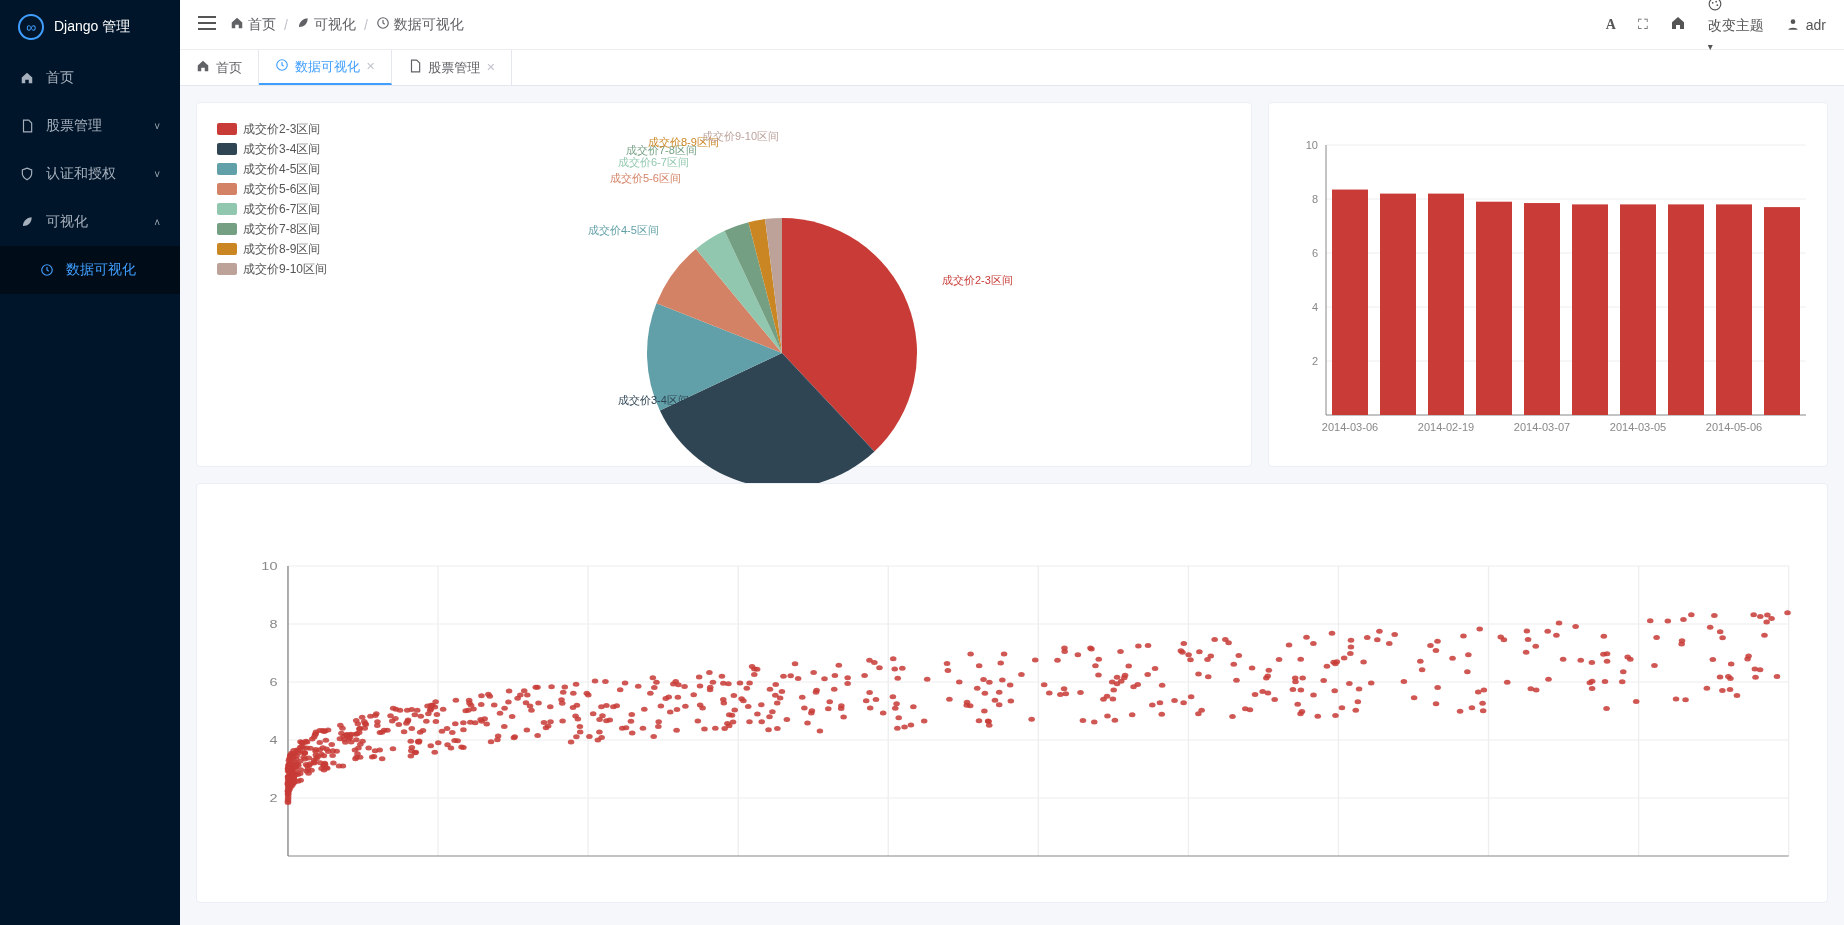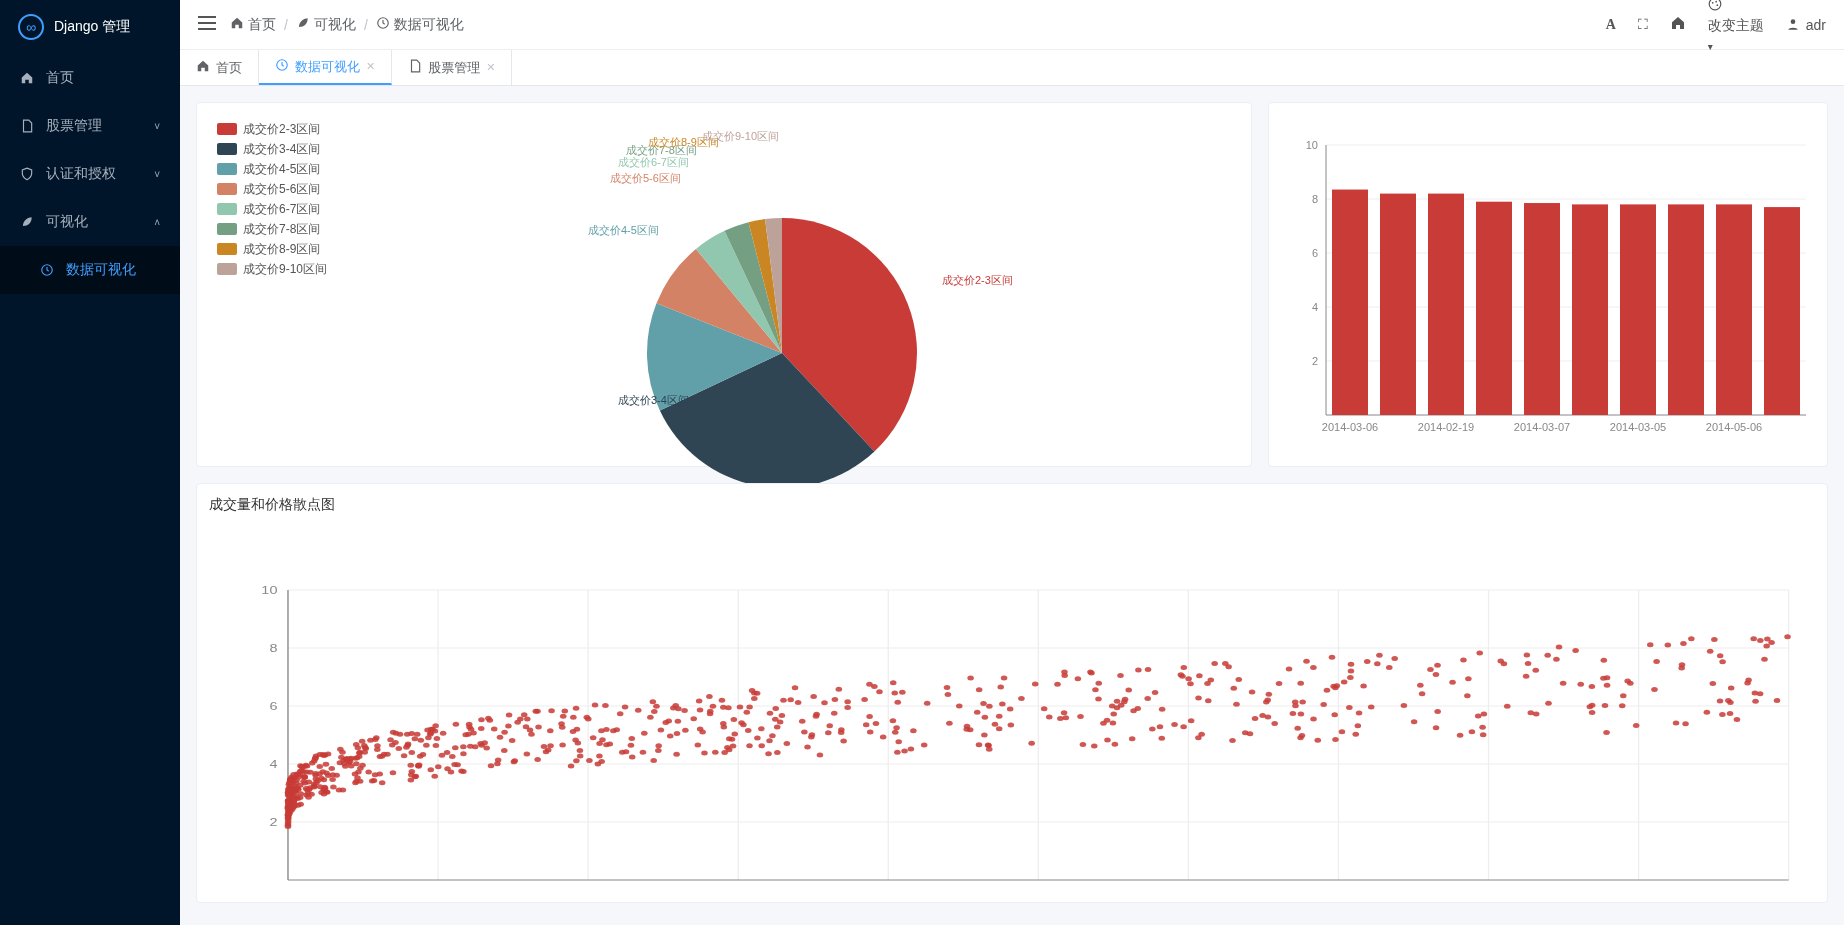--- a/index.html
+++ b/index.html
@@ -264,21 +264,20 @@
               <rect x="483" y="92.1" width="36" height="207.9" fill="#c83b36"></rect>
               <text x="69" y="316" text-anchor="middle">2014-03-06</text>
               <text x="165" y="316" text-anchor="middle">2014-02-19</text>
               <text x="261" y="316" text-anchor="middle">2014-03-07</text>
               <text x="357" y="316" text-anchor="middle">2014-03-05</text>
               <text x="453" y="316" text-anchor="middle">2014-05-06</text>
             </svg>
         </div>
       </div>
       <div class="card scatter-card">
-        <div class="chart-title">成交量和价格散点图</div>
         <svg id="scatter-svg" width="100%" height="380" viewBox="0 0 1220 380" preserveAspectRatio="none">
             <line x1="60" y1="302" x2="1200" y2="302" class="grid-line"></line>
             <text x="52" y="306" text-anchor="end">2</text>
             <line x1="60" y1="244" x2="1200" y2="244" class="grid-line"></line>
             <text x="52" y="248" text-anchor="end">4</text>
             <line x1="60" y1="186" x2="1200" y2="186" class="grid-line"></line>
             <text x="52" y="190" text-anchor="end">6</text>
             <line x1="60" y1="128" x2="1200" y2="128" class="grid-line"></line>
             <text x="52" y="132" text-anchor="end">8</text>
             <line x1="60" y1="70" x2="1200" y2="70" class="grid-line"></line>

